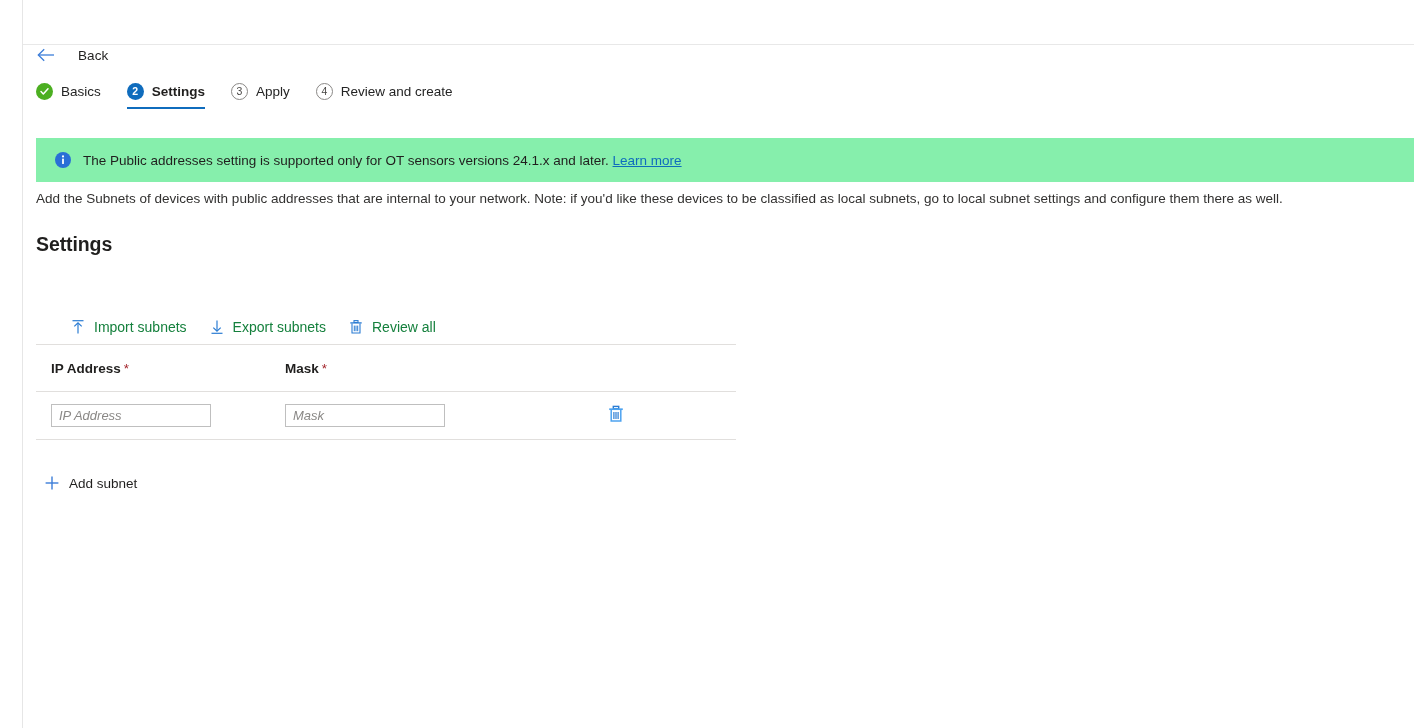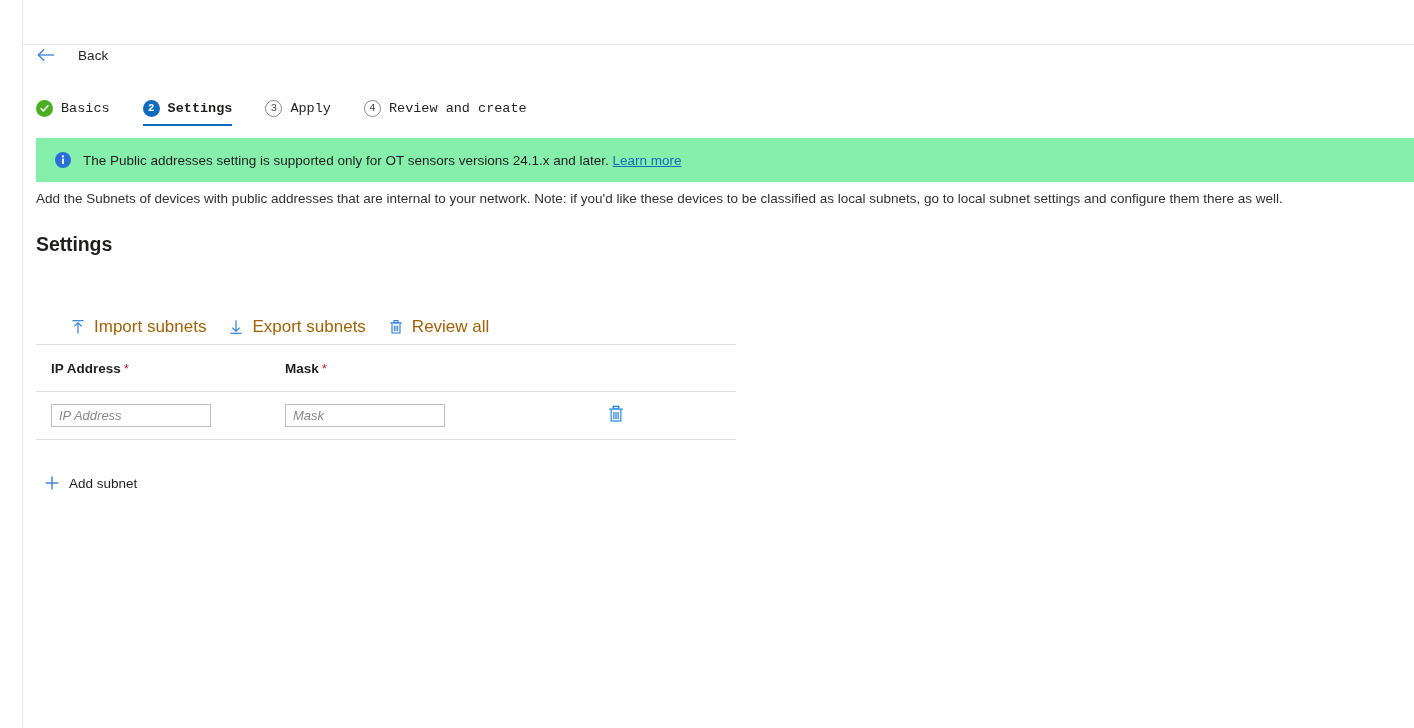--- a/index.html
+++ b/index.html
@@ -61,25 +61,24 @@
   .back-button .back-label {
     font-size: 13.5px;
     color: #201f1e;
     letter-spacing: .1px;
   }
 
   
   .steps {
     position: absolute;
     left: 36px;
-    top: 100px;
+    top: 83px;
     display: flex;
     align-items: flex-start;
-    gap: 7px;
-    font-family: Liberation Mono, monospace;
+    gap: 0;
   }
   .step {
     display: flex;
     align-items: center;
     gap: 8px;
     padding: 0 12px 9px 0;
     margin-right: 14px;
     cursor: pointer;
     position: relative;
   }
@@ -208,22 +207,22 @@
     cursor: pointer;
     user-select: none;
   }
   .tool-button .t-icon {
     width: 16px;
     height: 16px;
     line-height: 0;
     display: block;
   }
   .tool-button .t-label {
-    font-size: 17px;
-    color: #a16207;
+    font-size: 14px;
+    color: #15803d;
     white-space: nowrap;
   }
 
   .table-head {
     display: flex;
     align-items: center;
     height: 47px;
     border-bottom: 1px solid #e1dfdd;
   }
   .col-ip { width: 249px; padding-left: 15px; }

